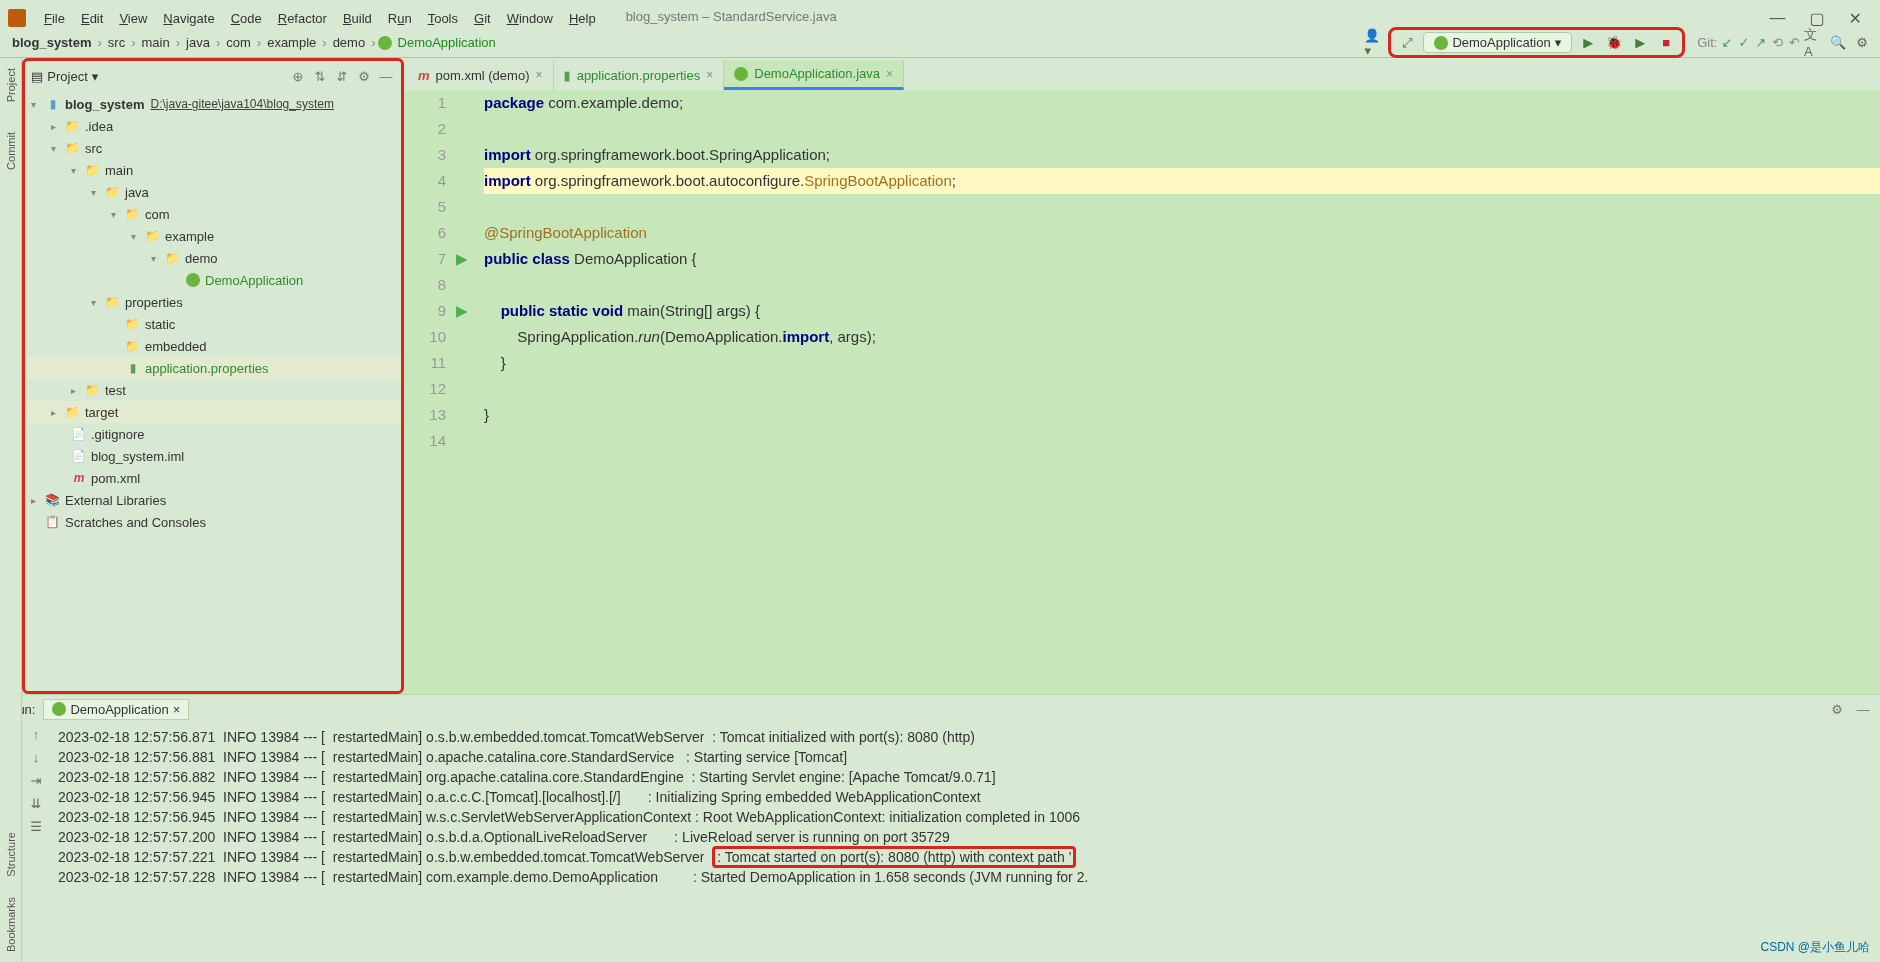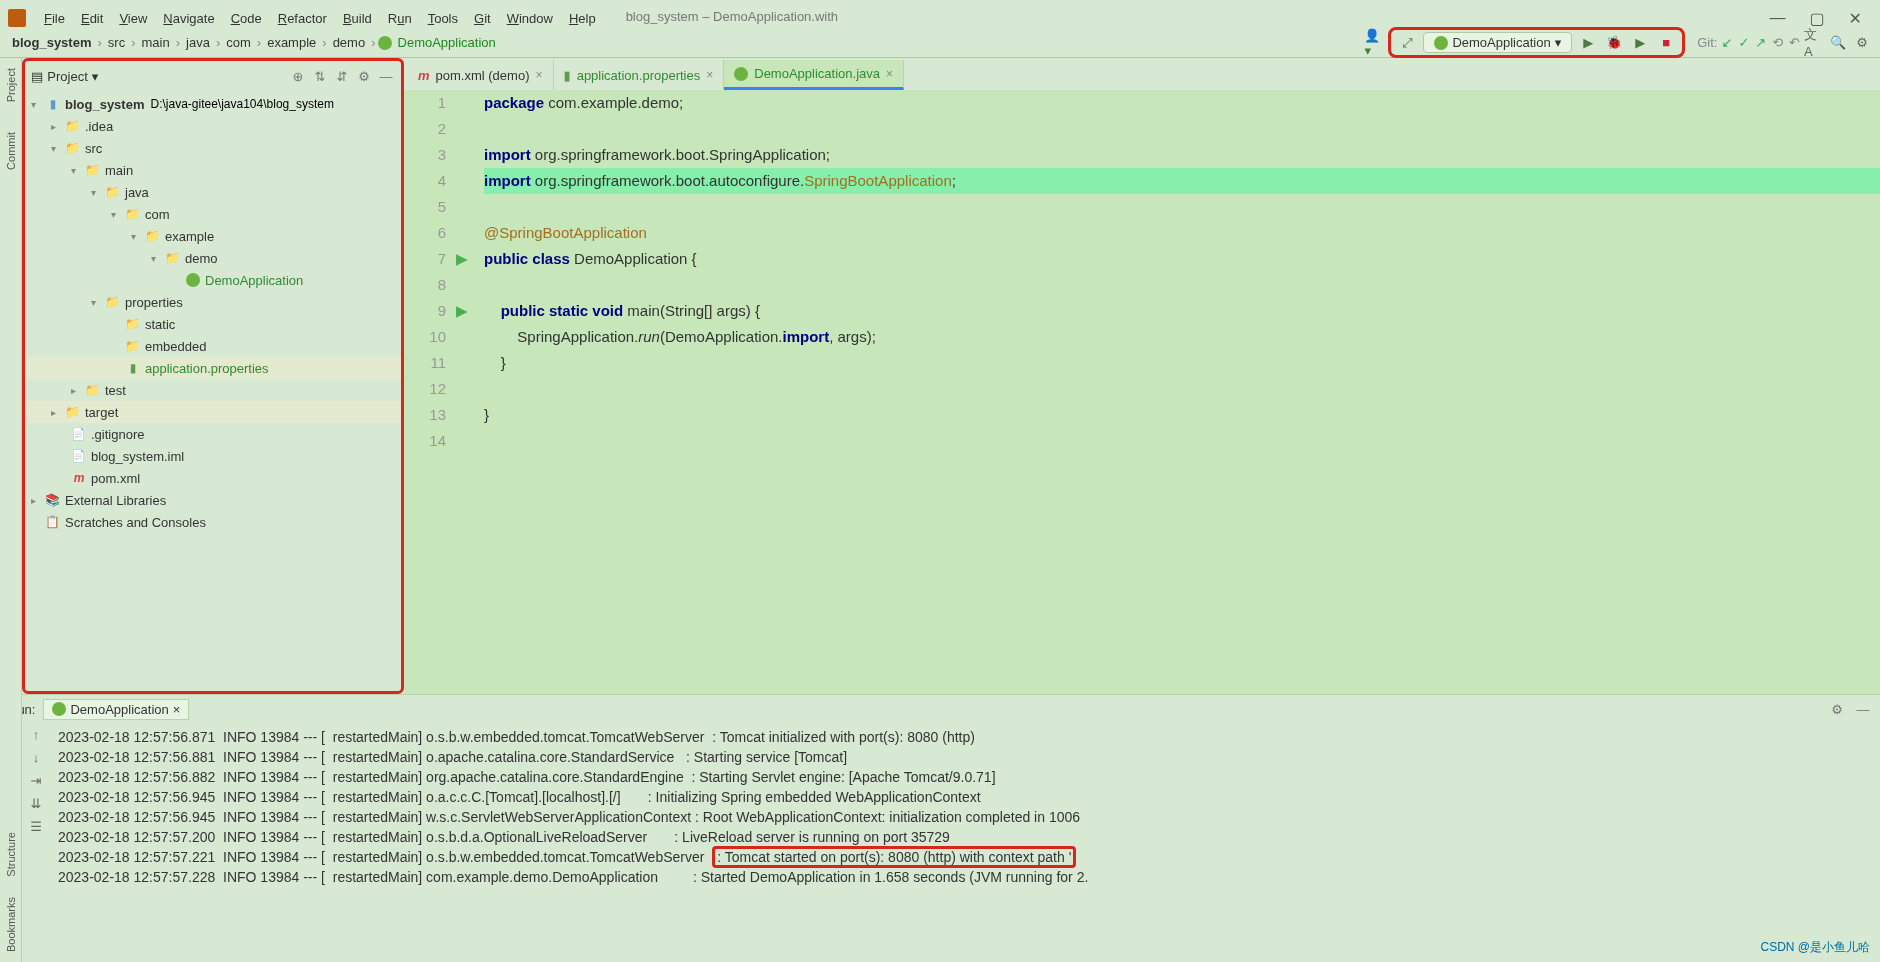--- a/index.html
+++ b/index.html
@@ -42,34 +42,34 @@
 .tree-row .arrow { width:14px; color:#888; font-size:10px; }
 .tree-row .icon { width:16px; height:16px; margin-right:4px; display:flex; align-items:center; justify-content:center; font-size:12px; }
 .folder-blue { color:#5b9bd5; }
 .folder-orange { color:#e6994d; }
 .file-green { color:#5c9e4d; }
 .spring-icon { width:14px; height:14px; border-radius:50%; background:#6db33f; }
 .maven-icon { color:#d14545; font-style:italic; font-weight:bold; }
 .tree-row .name { }
 .tree-row .name.bold { font-weight:bold; }
 .tree-row .name.green { color:#2f8b2f; }
-.tree-row .path { color:#000000; margin-left:6px; font-size:12px; }
+.tree-row .path { color:#404040; margin-left:6px; font-size:12px;text-decoration:underline; }
 
 .editor { flex:1; display:flex; flex-direction:column; background:#c7e7bb; }
 .tabs { height:32px; background:#d8e9d3; display:flex; align-items:flex-end; padding-left:4px; }
 .tab { height:30px; padding:0 10px; display:flex; align-items:center; gap:6px; cursor:pointer; border-right:1px solid #b8d4ae; }
 .tab.active { background:#c7e7bb; border-bottom:3px solid #3b82f6; }
 .tab .close { color:#888; font-size:12px; }
 .code-area { flex:1; display:flex; overflow:auto; font-family:Consolas,monospace; font-size:15px; line-height:26px; }
 .gutter { width:52px; text-align:right; padding-right:10px; color:#999; background:#c7e7bb; }
 .gutter-marks { width:20px; background:#c7e7bb; color:#4caf50; }
 .code { flex:1; background:#c7e7bb; white-space:pre; padding-left:8px; }
 .kw { color:#000080; font-weight:bold; }
 .ann { color:#a07020; }
-.hl-line { background:#86efac; display:inline-block; width:100%; }
+.hl-line { background:#fef9c3; display:inline-block; width:100%; }
 
 .run-panel { height:268px; background:#d8e9d3; border-top:1px solid #b8d4ae; display:flex; flex-direction:column; }
 .run-header { height:28px; display:flex; align-items:center; padding:0 8px; gap:8px; }
 .run-header .run-tab { background:#e8f5e3; padding:2px 8px; border:1px solid #b8d4ae; display:flex; align-items:center; gap:4px; }
 .run-header .spacer { flex:1; }
 .run-body { flex:1; display:flex; }
 .run-left { width:22px; display:flex; flex-direction:column; align-items:center; padding-top:4px; gap:8px; }
 .run-left .rb { width:16px; height:16px; color:#4a7a3e; cursor:pointer; }
 .run-left .rb.stop { color:#c23; }
 .run-left2 { width:28px; display:flex; flex-direction:column; align-items:center; padding-top:4px; gap:8px; color:#666; }
@@ -89,21 +89,21 @@
   <span class="mitem"><u>V</u>iew</span>
   <span class="mitem"><u>N</u>avigate</span>
   <span class="mitem"><u>C</u>ode</span>
   <span class="mitem"><u>R</u>efactor</span>
   <span class="mitem"><u>B</u>uild</span>
   <span class="mitem">R<u>u</u>n</span>
   <span class="mitem"><u>T</u>ools</span>
   <span class="mitem"><u>G</u>it</span>
   <span class="mitem"><u>W</u>indow</span>
   <span class="mitem"><u>H</u>elp</span>
-  <span class="title-context">blog_system – DemoApplication.with</span>
+  <span class="title-context">blog_system – StandardService.java</span>
   <span class="spacer"></span>
   <span class="win-btn">—</span>
   <span class="win-btn">▢</span>
   <span class="win-btn">✕</span>
 </div>
 
 <div class="toolbar">
   <div class="crumbs">
     <span class="crumb" style="font-weight:bold">blog_system</span>
       <span class="sep">›</span>

